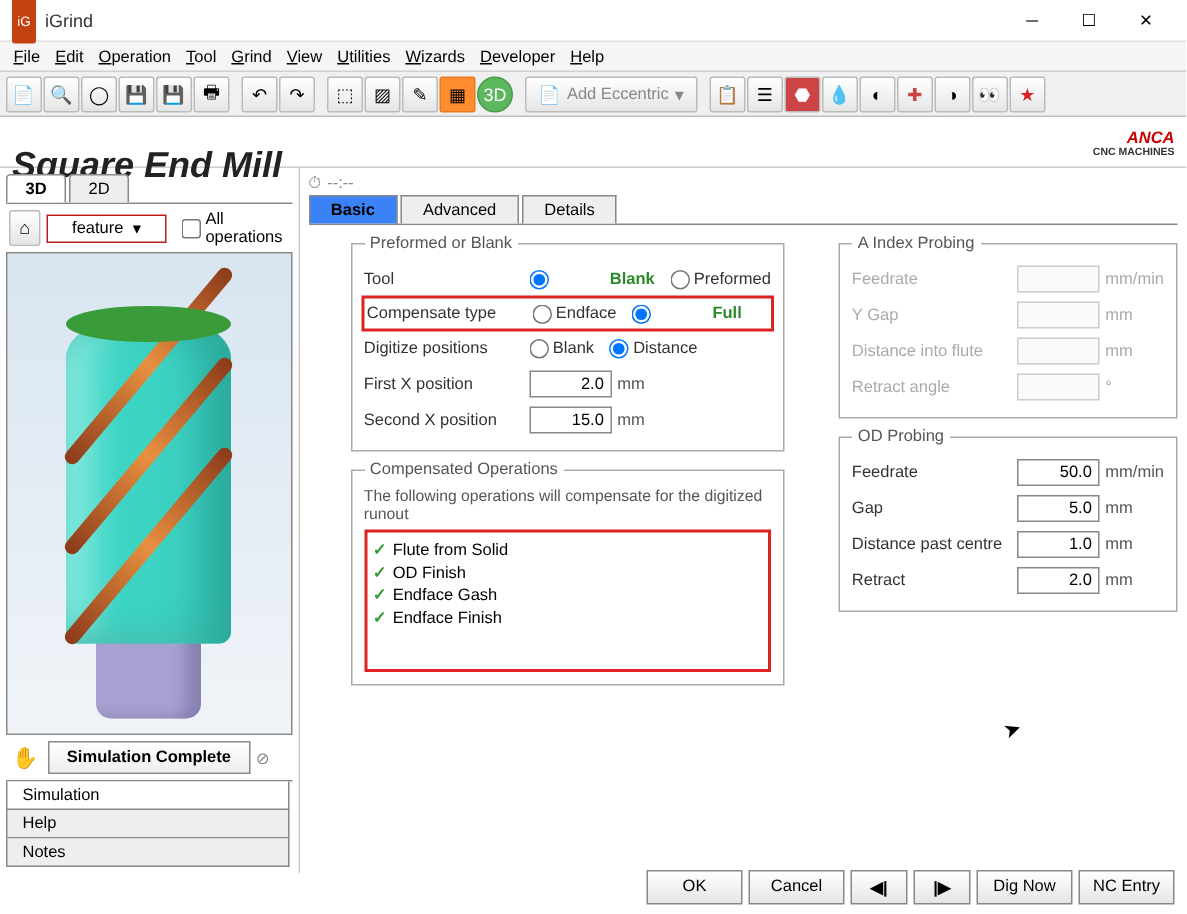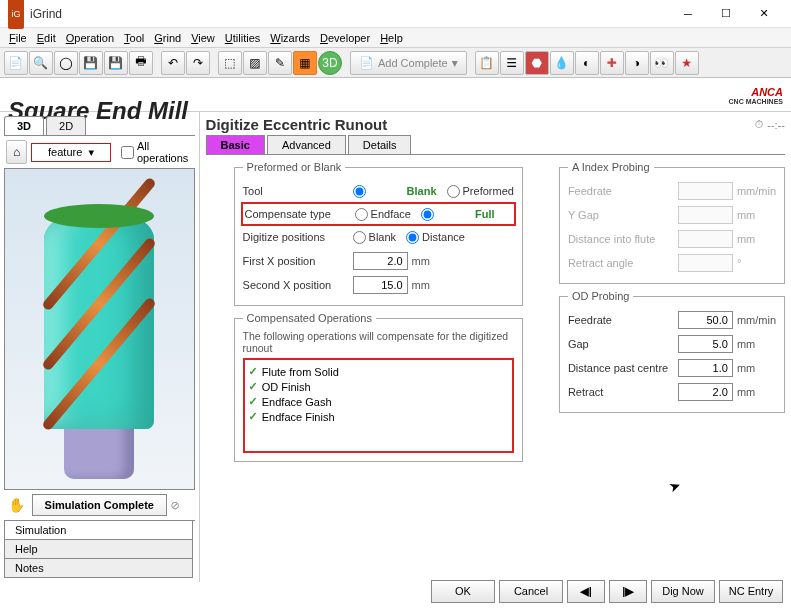--- a/index.html
+++ b/index.html
@@ -55,21 +55,21 @@
 .bottomtabs { display:flex; border-top:1px solid #888;flex-direction:column;}
 .btab { padding:3px 10px; border:1px solid #888; border-top:none; background:#eee; margin-right:2px; cursor:pointer;}
 .btab.active { background:#fff;}
 
 
 .righthead { display:flex; align-items:center; justify-content:space-between; padding-bottom:2px;}
 .righthead h2 { font-size:15px; font-weight:bold; color:#333;}
 .stopwatch { display:flex; align-items:center; gap:4px; color:#888;}
 .dtabs { display:flex; border-bottom:1px solid #888; margin-bottom:6px;}
 .dtab { padding:3px 14px; border:1px solid #888; border-bottom:none; background:#eee; margin-right:2px; cursor:pointer;}
-.dtab.active { background:#d946ef; font-weight:bold;}
+.dtab.active { background:#3b82f6; font-weight:bold;}
 
 .form-cols { display:flex; gap:8px; flex:1;}
 .col { flex:1; display:flex; flex-direction:column; gap:6px;padding-left:28px;}
 fieldset { border:1px solid #aaa; padding:6px 8px 8px 8px; }
 legend { padding:0 4px; color:#555;}
 .frow { display:flex; align-items:center; min-height:24px;}
 .frow label { width:110px; color:#333;}
 .frow.gray label, .frow.gray .unit { color:#aaa;}
 .frow input[type=text] { width:55px; border:1px solid #888; padding:2px 4px; text-align:right; margin-right:4px;}
 .frow.gray input[type=text]{ border-color:#ccc; background:#fafafa;}
@@ -125,21 +125,21 @@
   <div class="tsep"></div>
   <div class="tbtn">↶</div>
   <div class="tbtn">↷</div>
   <div class="tsep"></div>
   <div class="tbtn">⬚</div>
   <div class="tbtn">▨</div>
   <div class="tbtn">✎</div>
   <div class="tbtn orange">▦</div>
   <div class="tbtn green">3D</div>
   <div class="tsep"></div>
-  <div class="tbtn wide">📄 <span>Add Complete</span> ▾</div>
+  <div class="tbtn wide">📄 <span>Add Eccentric</span> ▾</div>
   <div class="tsep"></div>
   <div class="tbtn">📋</div>
   <div class="tbtn">☰</div>
   <div class="tbtn" style="background:#c44;color:#fff">⬣</div>
   <div class="tbtn" style="color:#39c">💧</div>
   <div class="tbtn">◐</div>
   <div class="tbtn" style="color:#c44">✚</div>
   <div class="tbtn">◑</div>
   <div class="tbtn">👀</div>
   <div class="tbtn" style="color:#d22">★</div>
@@ -184,21 +184,20 @@
     </div>
     <div class="bottomtabs">
       <div class="btab active">Simulation</div>
       <div class="btab">Help</div>
       <div class="btab">Notes</div>
     </div>
   </div>
 
   <div class="rightpanel">
     <div class="righthead">
-      <h2>Digitize Eccentric Runout</h2>
       <div class="stopwatch">
         <span>⏱</span>
         <span>--:--</span>
       </div>
     </div>
     <div class="dtabs">
       <div class="dtab active">Basic</div>
       <div class="dtab">Advanced</div>
       <div class="dtab">Details</div>
     </div>

